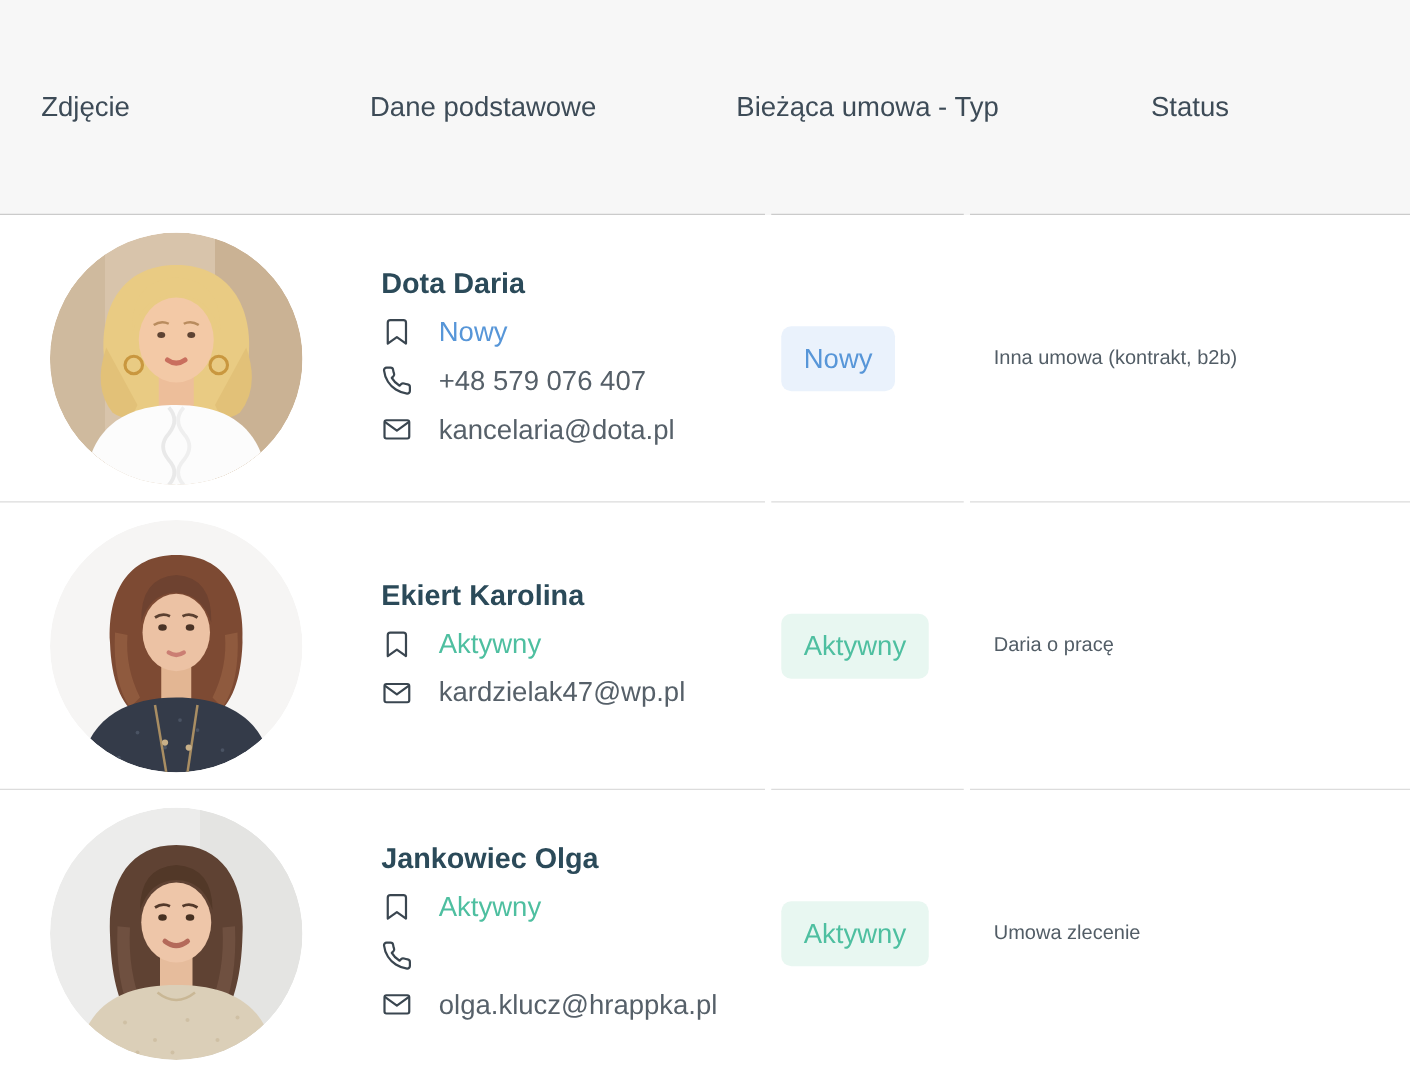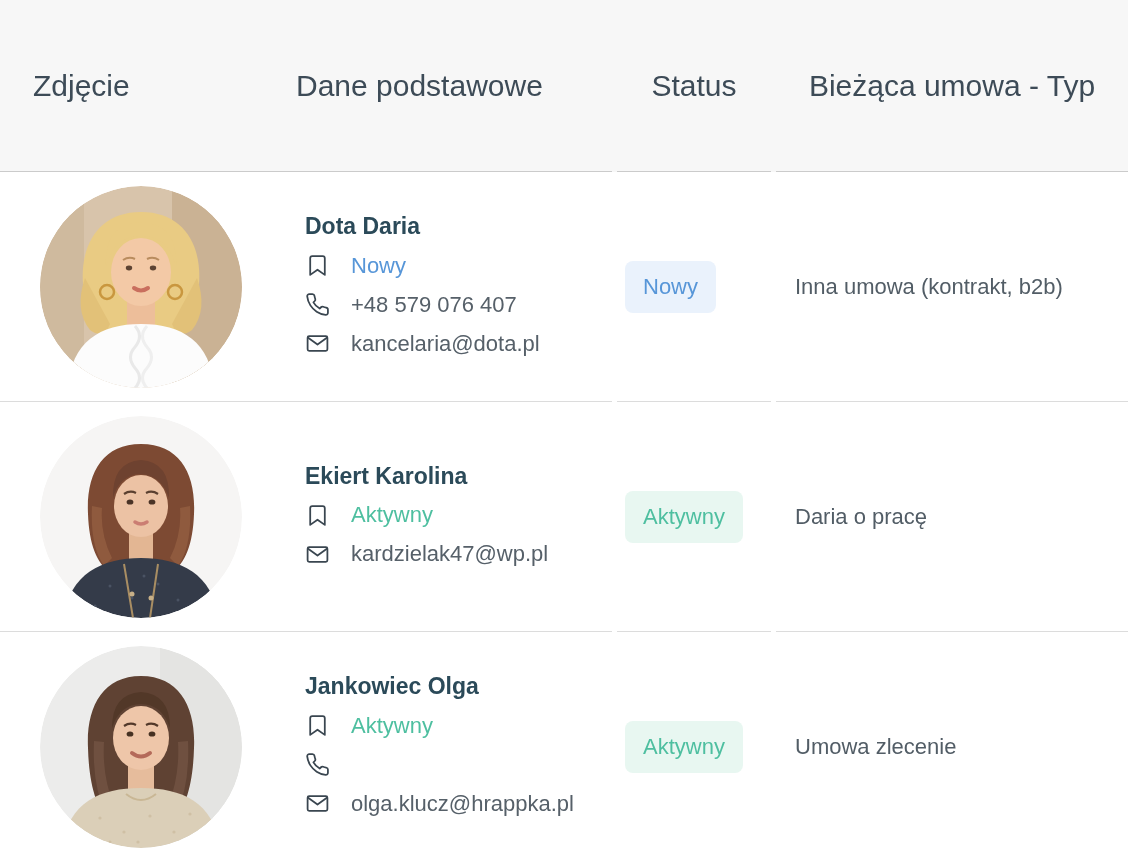--- a/index.html
+++ b/index.html
@@ -26,21 +26,21 @@
   .thead{
     display:grid;
     grid-template-columns:612px 154px 352px;
     column-gap:5px;
     height:172px;
     background:var(--header-bg);
   }
   .th{position:relative;border-bottom:1px solid var(--header-border);}
   .th-label{
     position:absolute;top:50%;transform:translateY(-50%);
-    font-size:30px;color:var(--header-text);white-space:nowrap;
+    font-size:22px;color:var(--header-text);white-space:nowrap;
   }
   .th-label.l-photo{left:33px;}
   .th-label.l-dane{left:296px;text-align:center;}
   .th-center{display:flex;align-items:center;justify-content:center;}
   .th-center .th-label{position:static;transform:none;}
 
   
   .row{
     display:grid;
     grid-template-columns:612px 154px 352px;
@@ -72,38 +72,38 @@
   .status-active{color:var(--badge-active-text);}
 
   .cell-status{padding-left:8px;}
   .badge{
     display:inline-block;font-size:22px;line-height:22px;
     padding:15px 18px;border-radius:8px;white-space:nowrap;
   }
   .badge-new{background:var(--badge-new-bg);color:var(--badge-new-text);}
   .badge-active{background:var(--badge-active-bg);color:var(--badge-active-text);}
 
-  .cell-contract{padding-left:19px;font-size:22px;color:var(--contract-text);}
+  .cell-contract{padding-left:19px;font-size:16px;color:var(--contract-text);}
   .contract-text{white-space:nowrap;}
 </style>
 </head>
 <body>
 
 <div class="screen">
 
   <div class="thead">
     <div class="th">
       <span class="th-label l-photo">Zdjęcie</span>
       <span class="th-label l-dane">Dane podstawowe</span>
     </div>
     <div class="th th-center">
+      <span class="th-label">Bieżąca umowa - Typ</span>
+    </div>
+    <div class="th th-center">
       <span class="th-label">Status</span>
-    </div>
-    <div class="th th-center">
-      <span class="th-label">Bieżąca umowa - Typ</span>
     </div>
   </div>
 
   <div class="row">
     <div class="cell cell-main">
       <div class="avatar">
         <svg viewBox="0 0 202 202">
           <defs>
               <clipPath id="c1">
                 <circle cx="101" cy="101" r="101"></circle>

